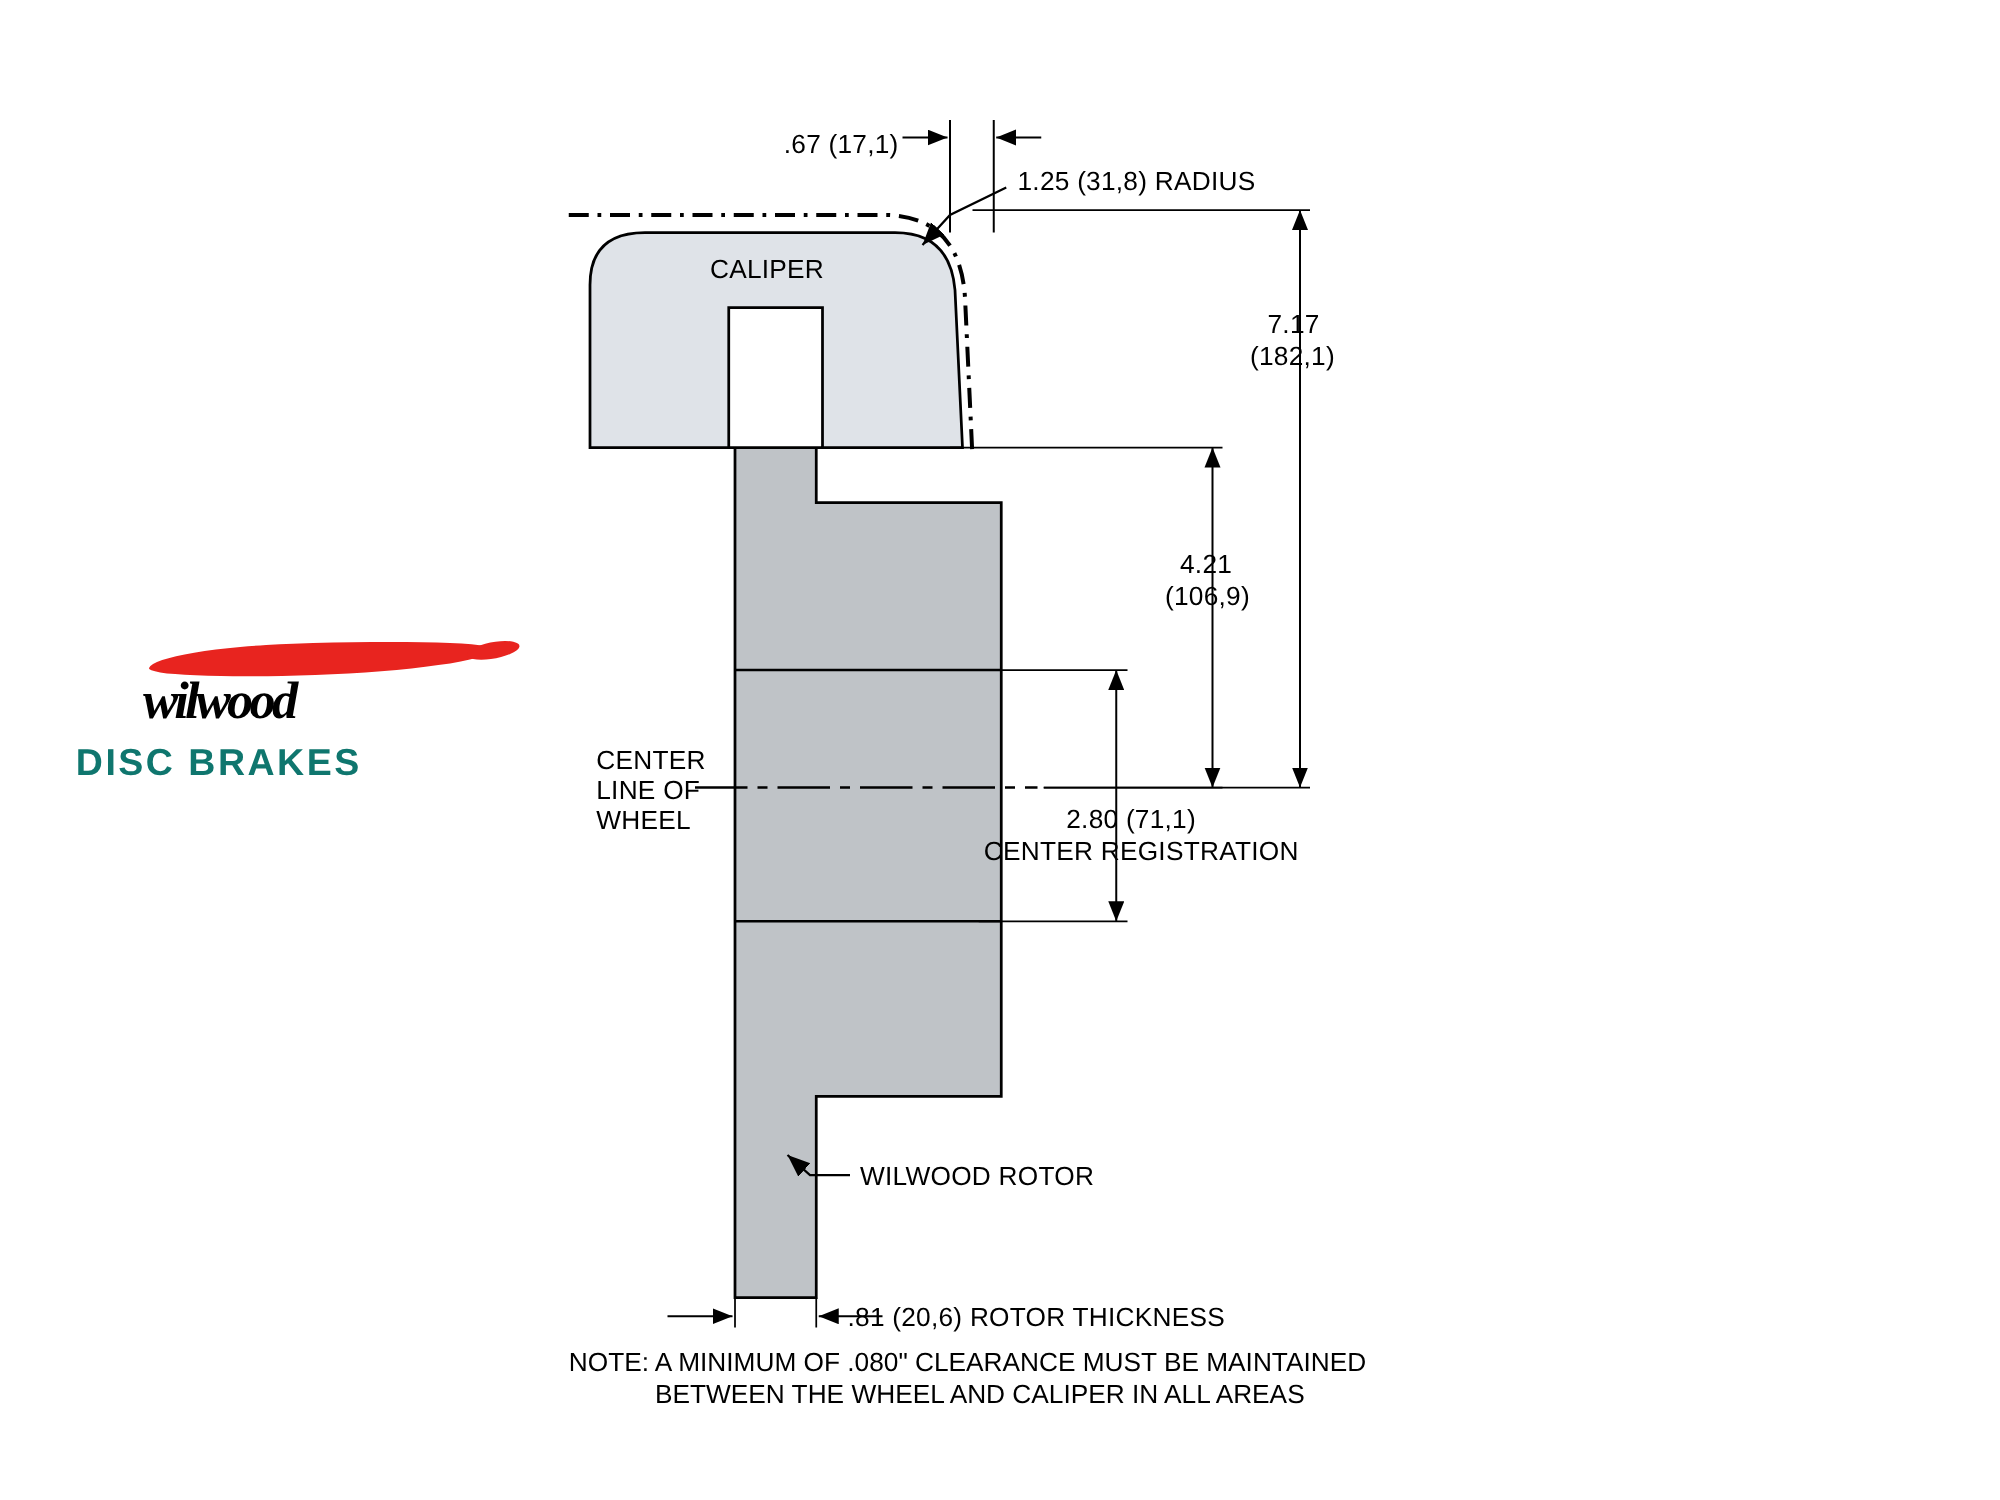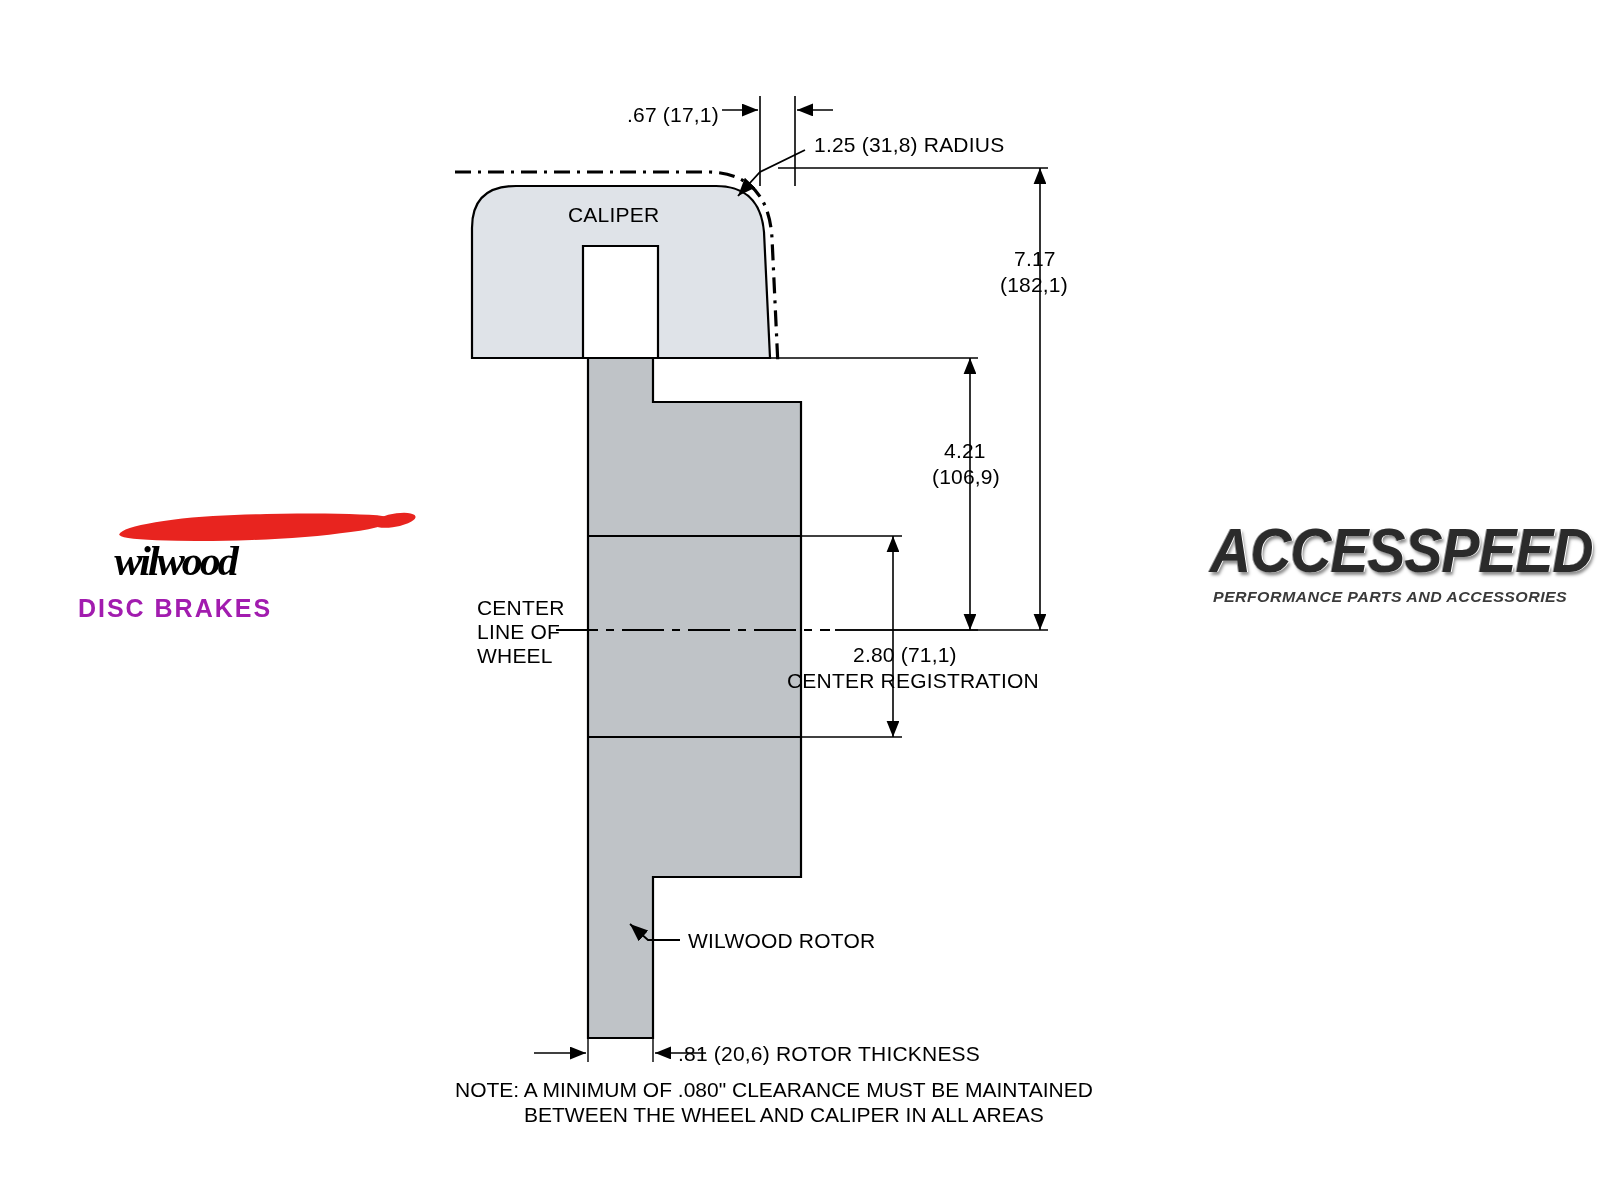--- a/index.html
+++ b/index.html
@@ -74,23 +74,23 @@
     top: 4px;
     width: 40px;
     height: 14px;
     background: #e8241f;
     border-radius: 50%;
     transform: rotate(-6deg);
   }
   .logo-wilwood .sub {
     font-family: "Liberation Sans", sans-serif;
     font-weight: bold;
-    font-size: 25px;
+    font-size: 30px;
     letter-spacing: 2px;
-    color: #a21caf;
+    color: #0f766e;
     margin-top: 2px;
   }
   
   .logo-accesspeed {
     position: absolute;
     left: 1210px;
     top: 520px;
     width: 360px;
     height: 120px;
     text-align: center;
@@ -235,19 +235,15 @@
   </svg>
 
   <div class="logo-wilwood">
     <div class="mark">
       <span class="swoosh"></span>
       <span>wilwood</span>
     </div>
     <div class="sub">DISC BRAKES</div>
   </div>
 
-  <div class="logo-accesspeed">
-    <div class="mark">ACCESSPEED</div>
-    <div class="sub">PERFORMANCE PARTS AND ACCESSORIES</div>
-  </div>
 
 
 </div>
 
 </body></html>

